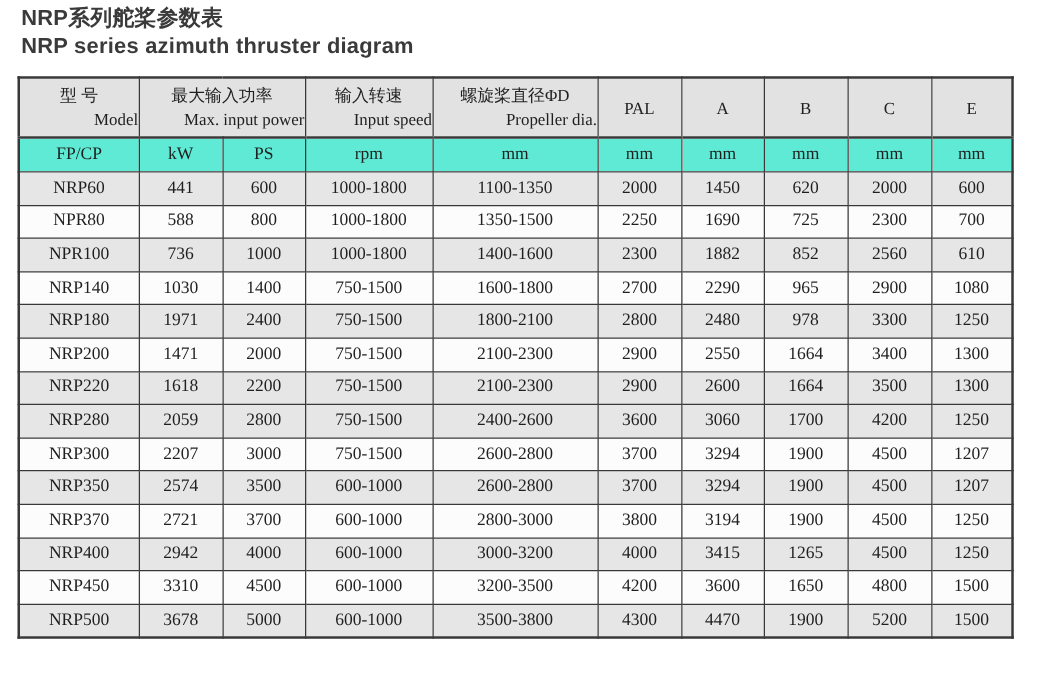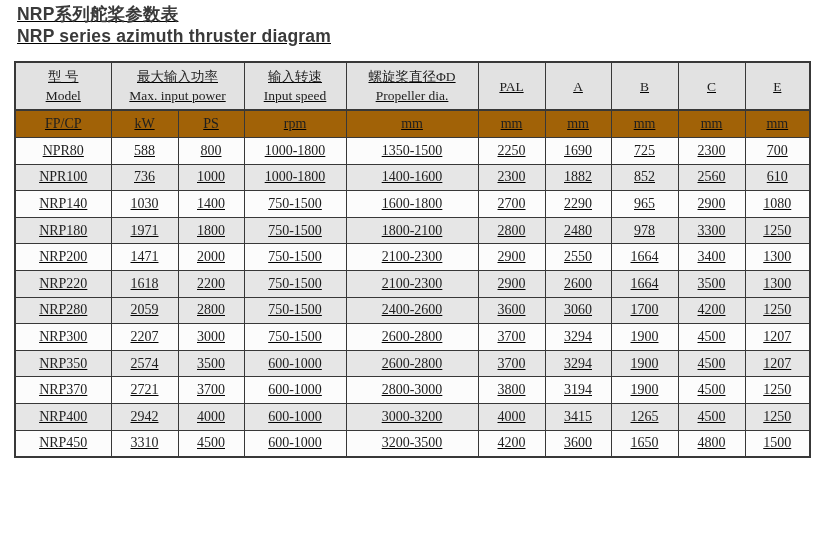--- a/index.html
+++ b/index.html
@@ -4,21 +4,21 @@
 <style>
   html, body {
     margin: 0;
     padding: 0;
     width: 830px;
     height: 555px;
     background: #ffffff;
     overflow: hidden;
     font-family: "Liberation Serif", "DejaVu Serif", serif;
   }
-  .page { padding: 3px 0 0 14px; text-decoration: underline; }
+  .page { padding: 3px 0 0 14px; }
   .title-cn, .title-en {
     font-family: "Liberation Sans", "DejaVu Sans", sans-serif;
     font-weight: bold;
     font-size: 17.5px;
     line-height: 22px;
     color: #3a3a3a;
     padding-left: 3px;
     letter-spacing: 0.2px;
   }
   table.spec {
@@ -38,25 +38,25 @@
     overflow: hidden;
   }
   tr.head th {
     background: #e2e2e2;
     height: 46px;
     font-size: 13.5px;
     line-height: 19px;
     border-bottom-width: 2px;
   }
   tr.head th .cn { font-size: 13.5px; }
-  tr.head th .en { font-size: 13.5px; }
+  tr.head th .en { font-size: 13.5px; text-align: right; }
   tr.units td {
     height: 26px;
     font-size: 14px;
-    background: #a16207;
+    background: #5eead4;
   }
   tbody td {
     height: 25.6px;
     font-size: 14px;
     background: #fcfcfc;
   }
   tbody tr.shade td { background: #e6e6e6; }
 </style>
 </head>
 <body>
@@ -109,20 +109,32 @@
         <td>rpm</td>
         <td>mm</td>
         <td>mm</td>
         <td>mm</td>
         <td>mm</td>
         <td>mm</td>
         <td>mm</td>
       </tr>
     </thead>
     <tbody>
+        <tr class="shade">
+          <td>NRP60</td>
+          <td>441</td>
+          <td>600</td>
+          <td>1000-1800</td>
+          <td>1100-1350</td>
+          <td>2000</td>
+          <td>1450</td>
+          <td>620</td>
+          <td>2000</td>
+          <td>600</td>
+        </tr>
         <tr>
           <td>NPR80</td>
           <td>588</td>
           <td>800</td>
           <td>1000-1800</td>
           <td>1350-1500</td>
           <td>2250</td>
           <td>1690</td>
           <td>725</td>
           <td>2300</td>
@@ -148,21 +160,21 @@
           <td>1600-1800</td>
           <td>2700</td>
           <td>2290</td>
           <td>965</td>
           <td>2900</td>
           <td>1080</td>
         </tr>
         <tr class="shade">
           <td>NRP180</td>
           <td>1971</td>
-          <td>1800</td>
+          <td>2400</td>
           <td>750-1500</td>
           <td>1800-2100</td>
           <td>2800</td>
           <td>2480</td>
           <td>978</td>
           <td>3300</td>
           <td>1250</td>
         </tr>
         <tr>
           <td>NRP200</td>
@@ -253,15 +265,27 @@
           <td>3310</td>
           <td>4500</td>
           <td>600-1000</td>
           <td>3200-3500</td>
           <td>4200</td>
           <td>3600</td>
           <td>1650</td>
           <td>4800</td>
           <td>1500</td>
         </tr>
+        <tr class="shade">
+          <td>NRP500</td>
+          <td>3678</td>
+          <td>5000</td>
+          <td>600-1000</td>
+          <td>3500-3800</td>
+          <td>4300</td>
+          <td>4470</td>
+          <td>1900</td>
+          <td>5200</td>
+          <td>1500</td>
+        </tr>
       </tbody>
   </table>
 </div>
 
 </body></html>

